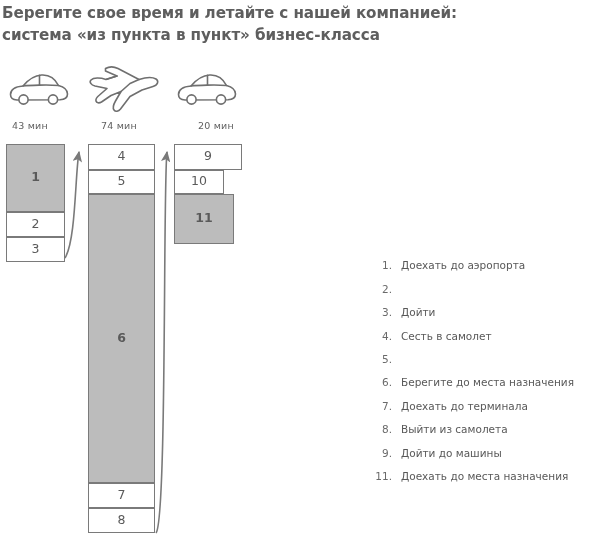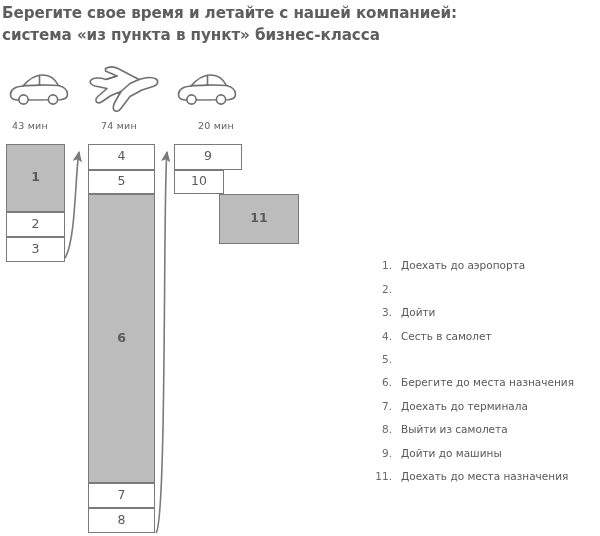--- a/index.html
+++ b/index.html
@@ -200,21 +200,21 @@
   </div>
 </div>
 
 <div class="column">
   <div class="block" style="left:174px; top:144px; width:68px; height:26px;">
     <span class="num">9</span>
   </div>
   <div class="block" style="left:174px; top:170px; width:50px; height:24px;">
     <span class="num">10</span>
   </div>
-  <div class="block shaded tall" style="left:174px; top:194px; width:80px; height:50px;margin-left:45px;">
+  <div class="block shaded tall" style="left:174px; top:194px; width:60px; height:50px;">
     <span class="num">11</span>
   </div>
 </div>
 
 <div id="legend">
   <div class="legend-item">
     <span class="legend-num">1.</span>
     <span class="legend-text">Доехать до аэропорта</span>
   </div>
   <div class="legend-item">

